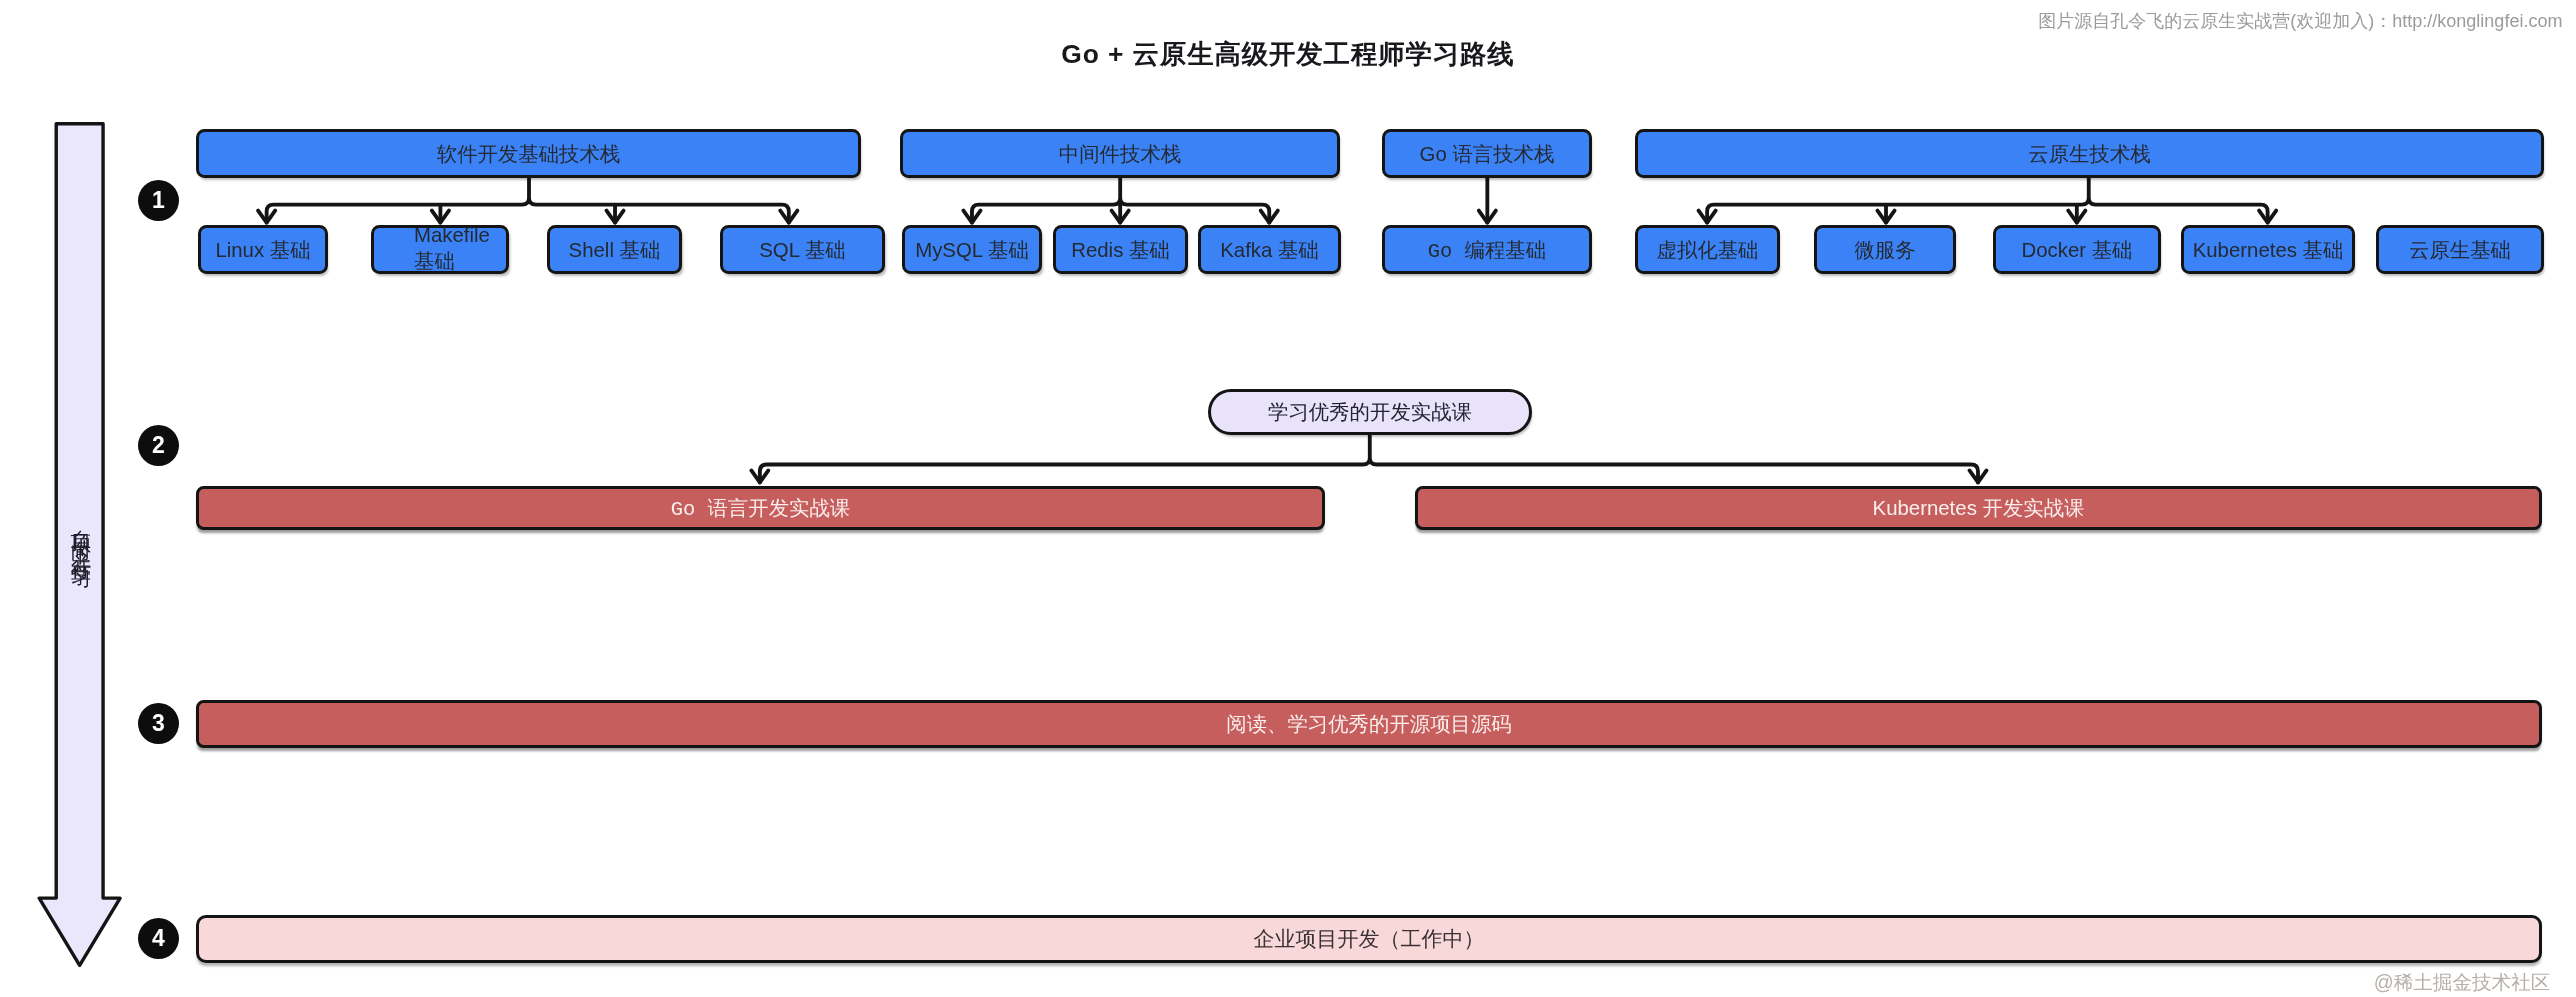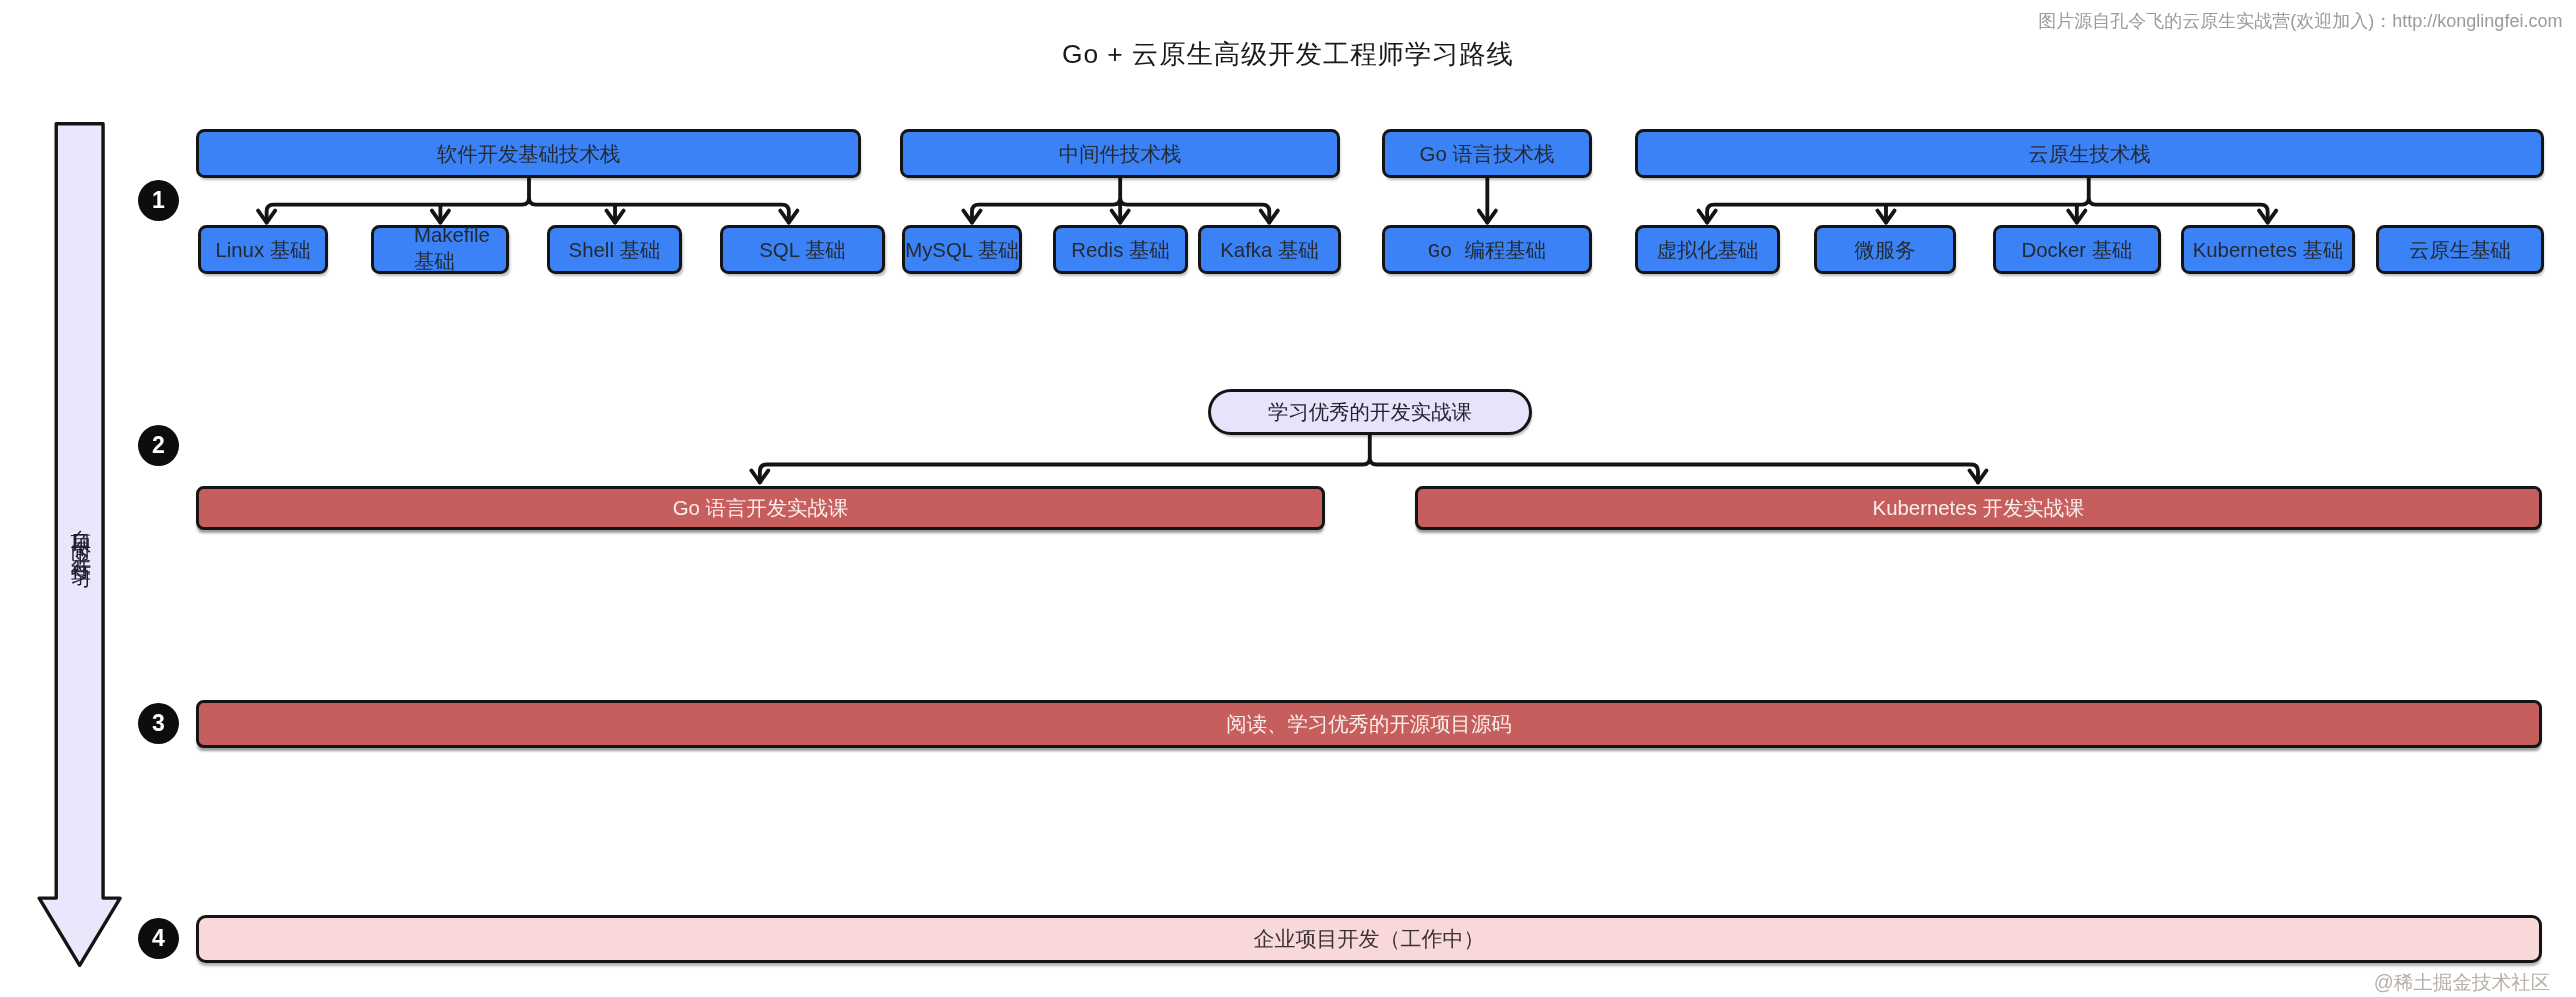--- a/index.html
+++ b/index.html
@@ -2,21 +2,21 @@
 <html style="font-size:13.6px"><head>
 <meta charset="utf-8">
 <style>
   html,body{margin:0;padding:0;background:#ffffff;}
   .canvas{
     position:relative;width:2576px;height:998px;background:#ffffff;
     font-family:"Liberation Sans",sans-serif;overflow:hidden;color:#1c1c1c;
   }
   .title{
     position:absolute;left:0;top:37px;width:2576px;margin:0;
-    text-align:center;font-size:26.4px;font-weight:400;color:#17191c;letter-spacing:0.9px;
+    text-align:center;font-size:26.4px;font-weight:700;color:#17191c;letter-spacing:0.9px;
   }
   .source-note{
     position:absolute;top:8.5px;right:13.6px;font-size:18px;color:#9b9b9b;
   }
   .watermark{
     position:absolute;top:969px;right:25.6px;font-size:19.6px;color:#b6b0a8;
   }
   svg.overlay{position:absolute;left:0;top:0;pointer-events:none;}
   .side-arrow-label{
     position:absolute;left:66px;top:426px;width:29px;height:221px;
@@ -106,34 +106,34 @@
   <div class="node hdr" style="left:196px;width:665px;">软件开发基础技术栈</div>
   <div class="node hdr" style="left:900px;width:440px;">中间件技术栈</div>
   <div class="node hdr" style="left:1382px;width:210px;">Go 语言技术栈</div>
   <div class="node hdr" style="left:1635px;width:909px;">云原生技术栈</div>
 
   <div class="node child" style="left:198px;width:130px;">Linux 基础</div>
   <div class="node child" style="left:371px;width:138px;padding-left:40px;">Makefile 基础</div>
   <div class="node child" style="left:547px;width:135px;">Shell 基础</div>
   <div class="node child" style="left:720px;width:165px;">SQL 基础</div>
 
-  <div class="node child" style="left:902px;width:120px;">MySQL 基础</div>
+  <div class="node child" style="left:902px;width:140px;">MySQL 基础</div>
   <div class="node child" style="left:1053px;width:135px;">Redis 基础</div>
   <div class="node child" style="left:1198px;width:143px;">Kafka 基础</div>
 
   <div class="node child" style="left:1382px;width:210px;font-family:Liberation Mono, monospace;">Go 编程基础</div>
 
   <div class="node child" style="left:1635px;width:145px;">虚拟化基础</div>
   <div class="node child" style="left:1814px;width:142px;">微服务</div>
   <div class="node child" style="left:1993px;width:168px;">Docker 基础</div>
   <div class="node child" style="left:2181px;width:174px;">Kubernetes 基础</div>
   <div class="node child" style="left:2376px;width:168px;">云原生基础</div>
 
   <div class="pill">学习优秀的开发实战课</div>
-  <div class="course" style="left:196px;width:1129px;">Go 语言开发实战课</div>
+  <div class="course" style="left:196px;width:1129px;font-family:Liberation Mono, monospace;">Go 语言开发实战课</div>
   <div class="course" style="left:1415px;width:1127px;">Kubernetes 开发实战课</div>
 
   <div class="wide-red">阅读、学习优秀的开源项目源码</div>
 
   <div class="work">企业项目开发（工作中）</div>
 
   <div class="watermark">@稀土掘金技术社区</div>
 </div>
 
 

